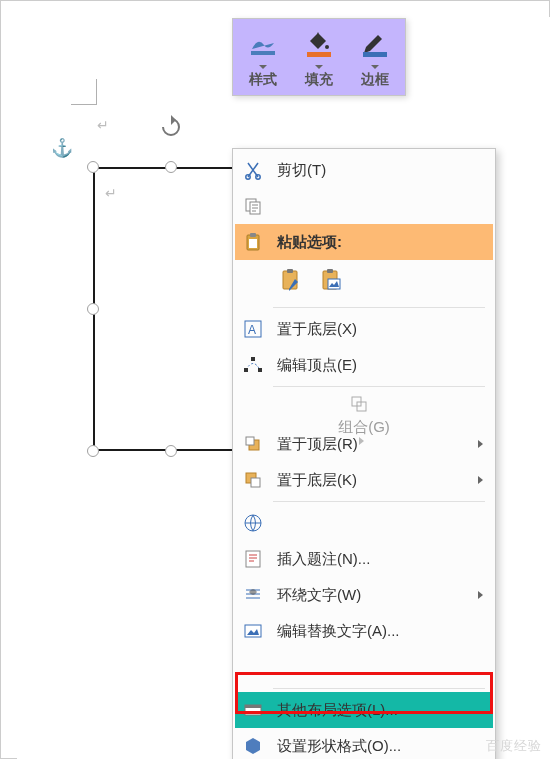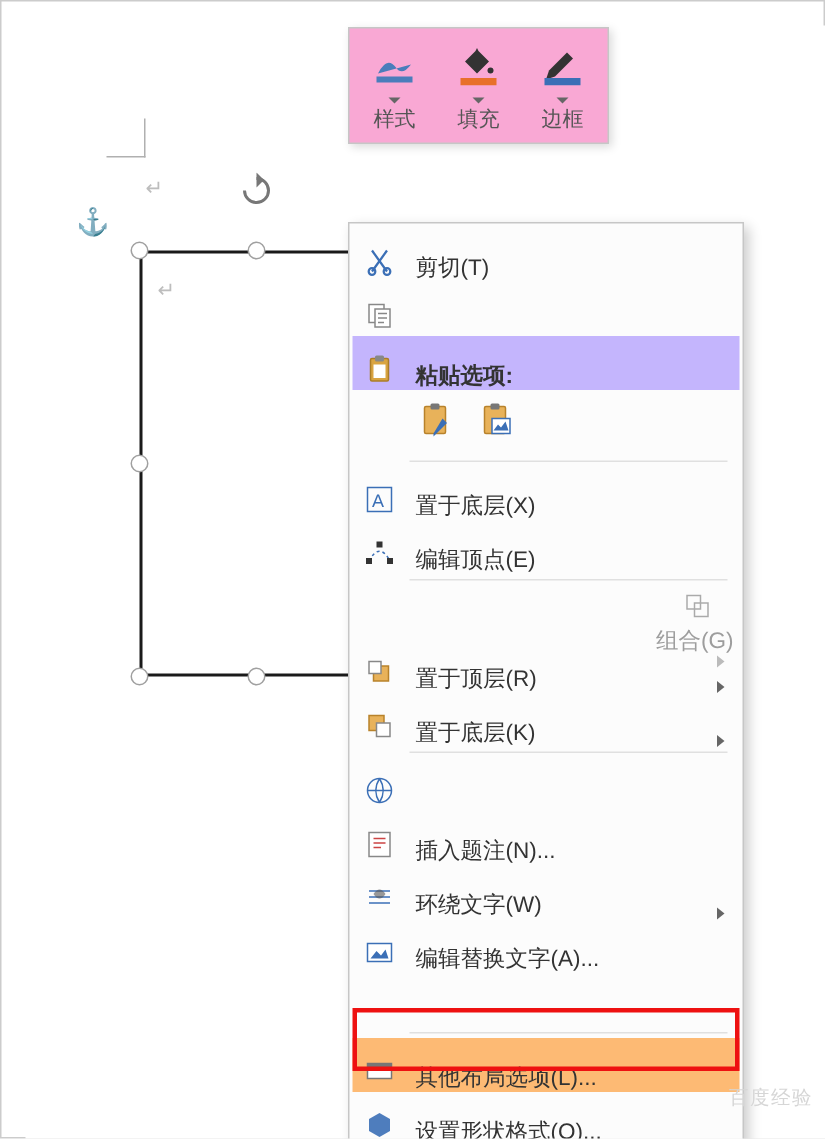--- a/index.html
+++ b/index.html
@@ -81,24 +81,25 @@
     font-size: 14px;
   }
   .pm1 { left: 80px; top: 100px; }
   .pm2 { left: 86px; top: 168px; }
 
   
   .mini-toolbar {
     position: absolute;
     left: 232px; top: 18px;
     display: flex;
-    background: #f9a8d4;
+    background: #c4b5fd;
     border: 1px solid #c6c6c6;
     box-shadow: 2px 2px 6px rgba(0,0,0,.15);
     padding: 4px 2px;
+    font-weight: bold;
   }
   .mt-btn {
     display: flex;
     flex-direction: column;
     align-items: center;
     padding: 4px 8px 2px;
     cursor: default;
   }
   .mt-icon {
     width: 40px; height: 34px;
@@ -125,28 +126,28 @@
     position: absolute;
     left: 232px; top: 148px;
     width: 264px;
     background: #fcfcfc;
     border: 1px solid #c6c6c6;
     box-shadow: 3px 3px 8px rgba(0,0,0,.2);
     padding: 3px 2px;
   }
   .cm-row {
     display: flex;
-    align-items: flex-end;
+    align-items: center;
     height: 36px;
     padding: 0 4px;
     position: relative;
   }
   .cm-row.disabled { color: #9d9d9d; flex-direction: column; }
-  .cm-row.section-head { background: #c4b5fd; font-weight: bold; }
-  .cm-row.hovered { background: #fdba74; }
+  .cm-row.section-head { background: #fdba74; font-weight: bold; }
+  .cm-row.hovered { background: #14b8a6; }
   .cm-icon {
     width: 28px;
     height: 28px;
     display: flex;
     align-items: center;
     justify-content: center;
     margin-right: 10px;
     flex-shrink: 0;
   }
   .cm-text {
@@ -181,21 +182,21 @@
     position: absolute;
     left: 235px;
     top: 672px;
     width: 258px;
     height: 42px;
     border: 3px solid #e11;
     pointer-events: none;
   }
   .watermark {
     position: absolute;
-    right: 8px; bottom: 18px;
+    right: 8px; bottom: 4px;
     color: #d6d6d6;
     font-size: 13px;
     letter-spacing: 1px;
     pointer-events: none;
   }
   svg { display: block; }
 </style>
 </head>
 <body>
 

